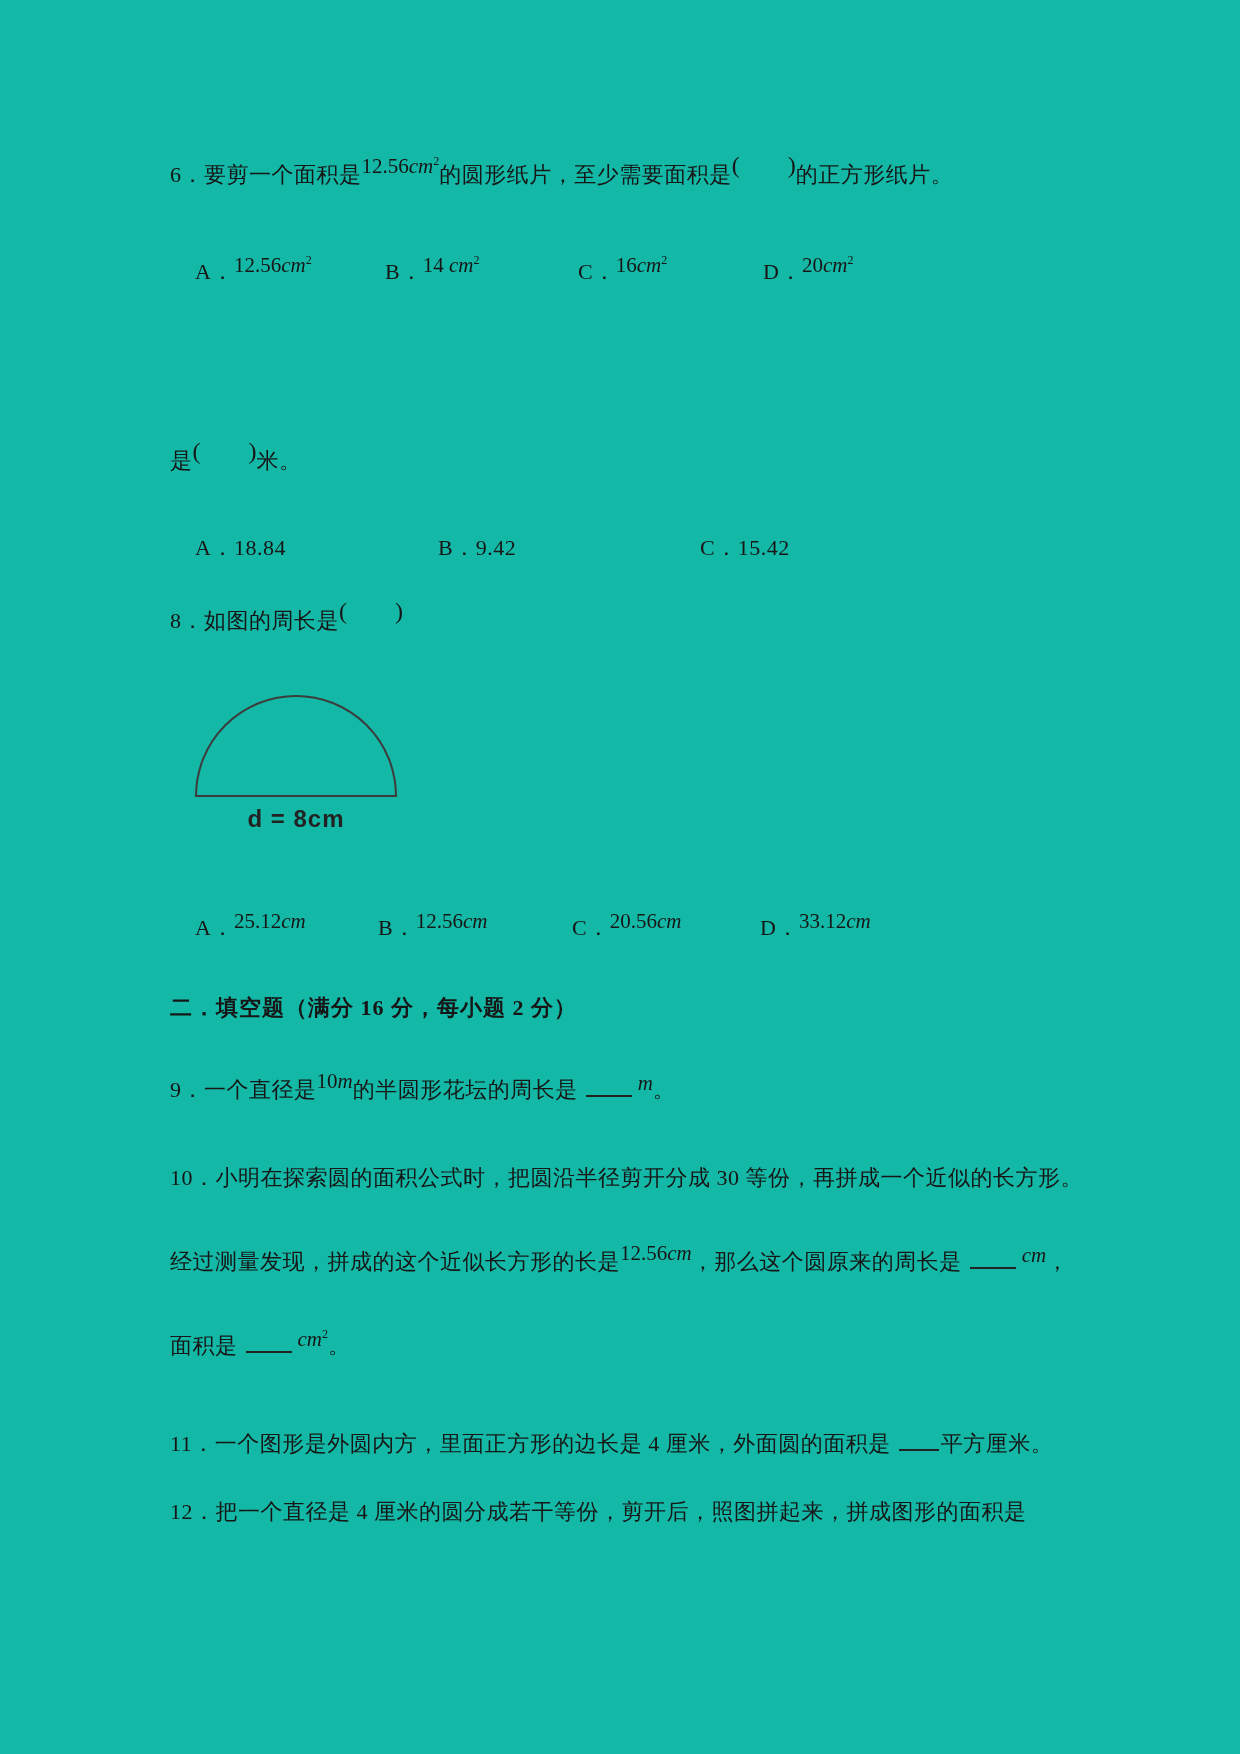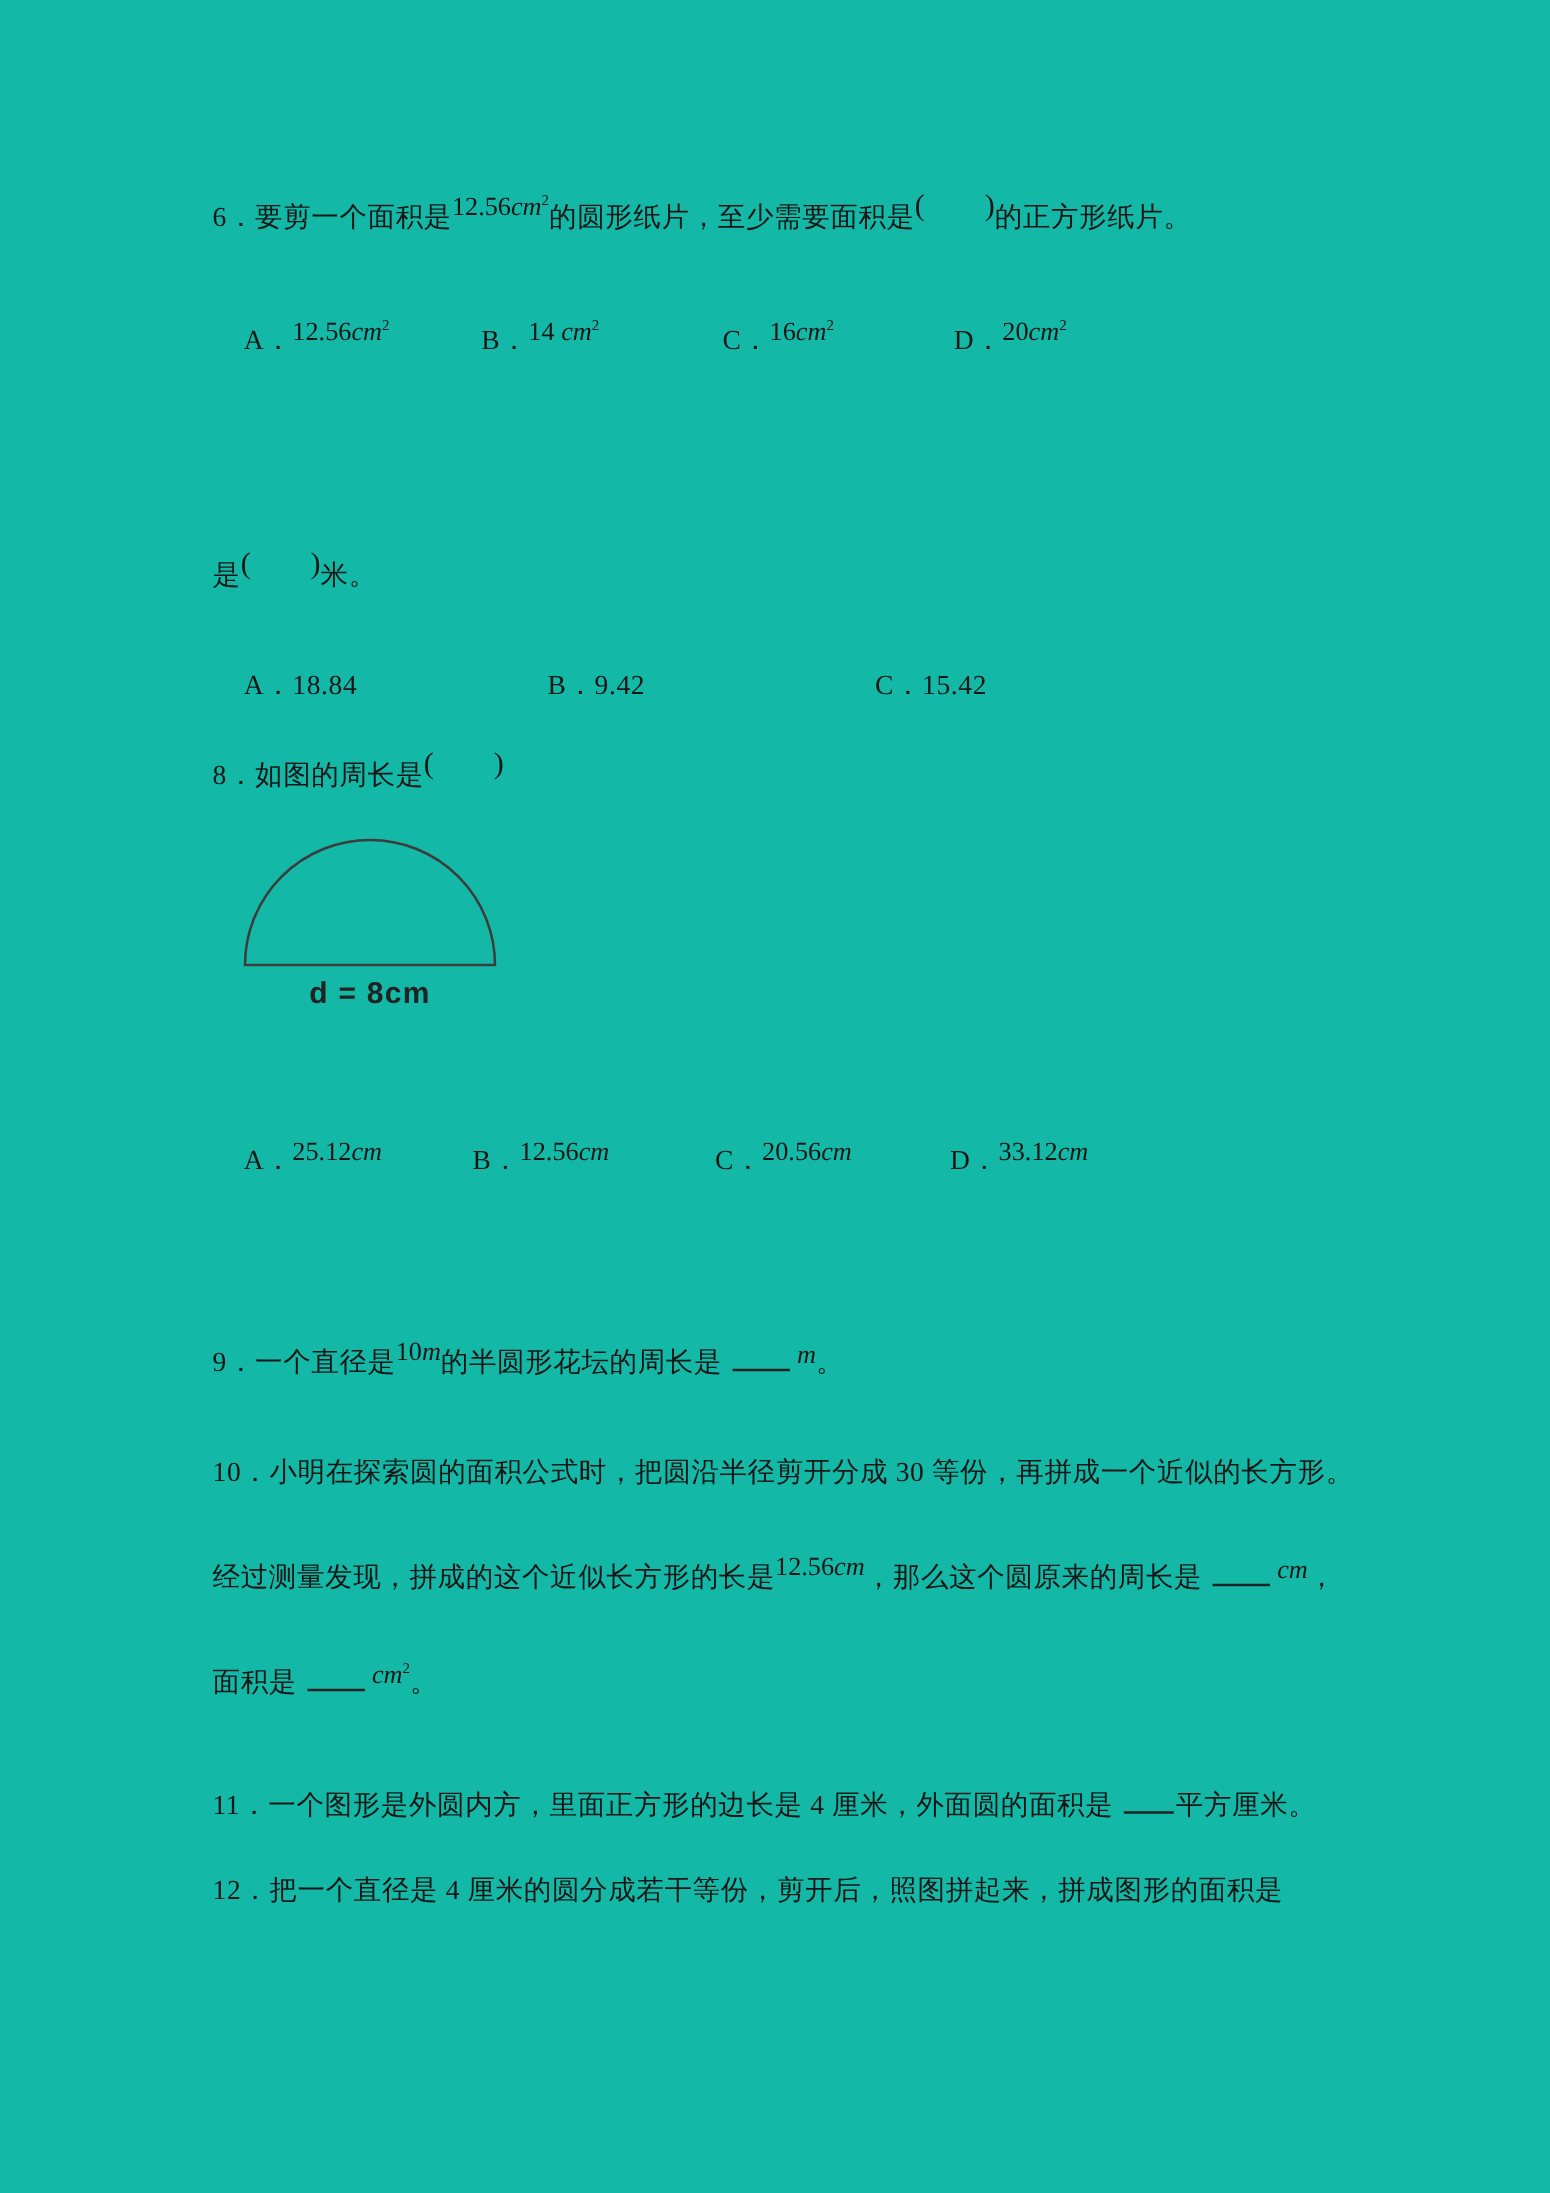--- a/index.html
+++ b/index.html
@@ -58,21 +58,21 @@
     vertical-align:baseline;
   }
   .blank.short{width:40px;margin-right:2px;}
   .section-title{
     font-weight:bold;
     font-size:22px;
     letter-spacing:1px;
   }
   .figure{
     position:absolute;
-    left:193px;top:668px;
+    left:193px;top:692px;
     width:206px;
     text-align:center;
   }
   .figure svg{display:block;}
   .fig-label{
     margin-top:3px;
     font-family:"Liberation Sans","DejaVu Sans",sans-serif;
     font-weight:bold;
     font-size:24px;
     color:#222;
@@ -125,20 +125,21 @@
     <div class="fig-label">d = 8cm</div>
   </div>
 
   <div class="row" style="top:912px">
     <span class="opt" style="left:195px"><span>A．</span><span class="math"><span>25.12</span><span class="unit">cm</span></span></span>
     <span class="opt" style="left:378px"><span>B．</span><span class="math"><span>12.56</span><span class="unit">cm</span></span></span>
     <span class="opt" style="left:572px"><span>C．</span><span class="math"><span>20.56</span><span class="unit">cm</span></span></span>
     <span class="opt" style="left:760px"><span>D．</span><span class="math"><span>33.12</span><span class="unit">cm</span></span></span>
   </div>
 
+  <div class="line section-title" style="top:992px">二．填空题（满分 16 分，每小题 2 分）</div>
 
   <div class="line" style="top:1074px">
     <span>9．一个直径是</span><span class="math hi"><span>10</span><span class="unit">m</span></span><span>的半圆形花坛的周长是</span><span class="blank"></span><span class="math"><span class="unit">m</span></span><span>。</span>
   </div>
 
   <div class="line" style="top:1162px">10．小明在探索圆的面积公式时，把圆沿半径剪开分成 30 等份，再拼成一个近似的长方形。</div>
 
   <div class="line" style="top:1246px">
     <span>经过测量发现，拼成的这个近似长方形的长是</span><span class="math hi"><span>12.56</span><span class="unit">cm</span></span><span>，那么这个圆原来的周长是</span><span class="blank"></span><span class="math"><span class="unit">cm</span></span><span>，</span>
   </div>

